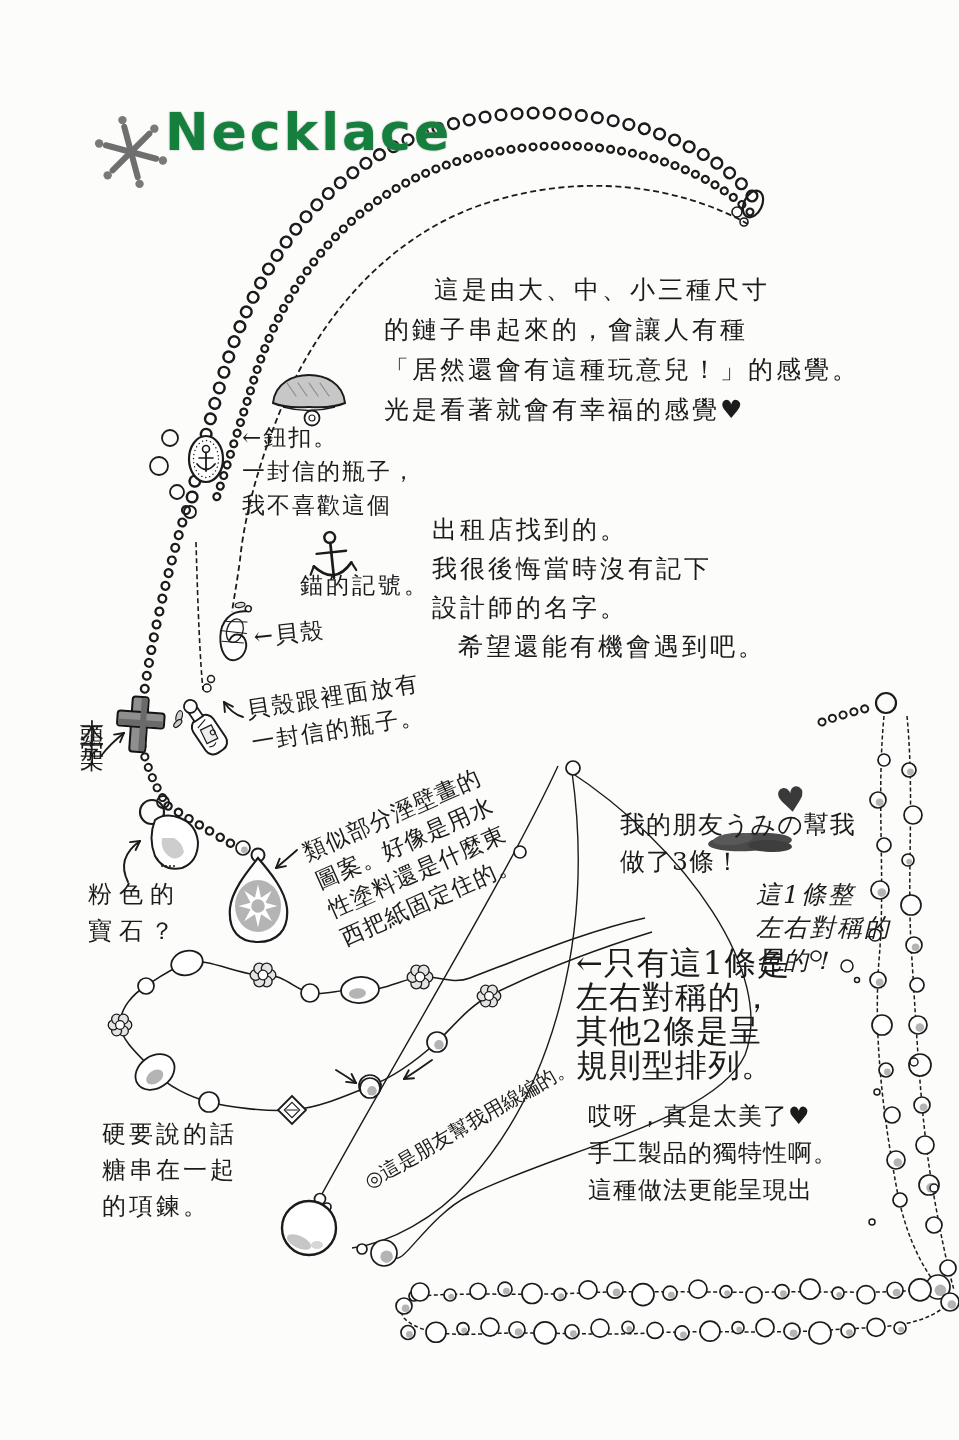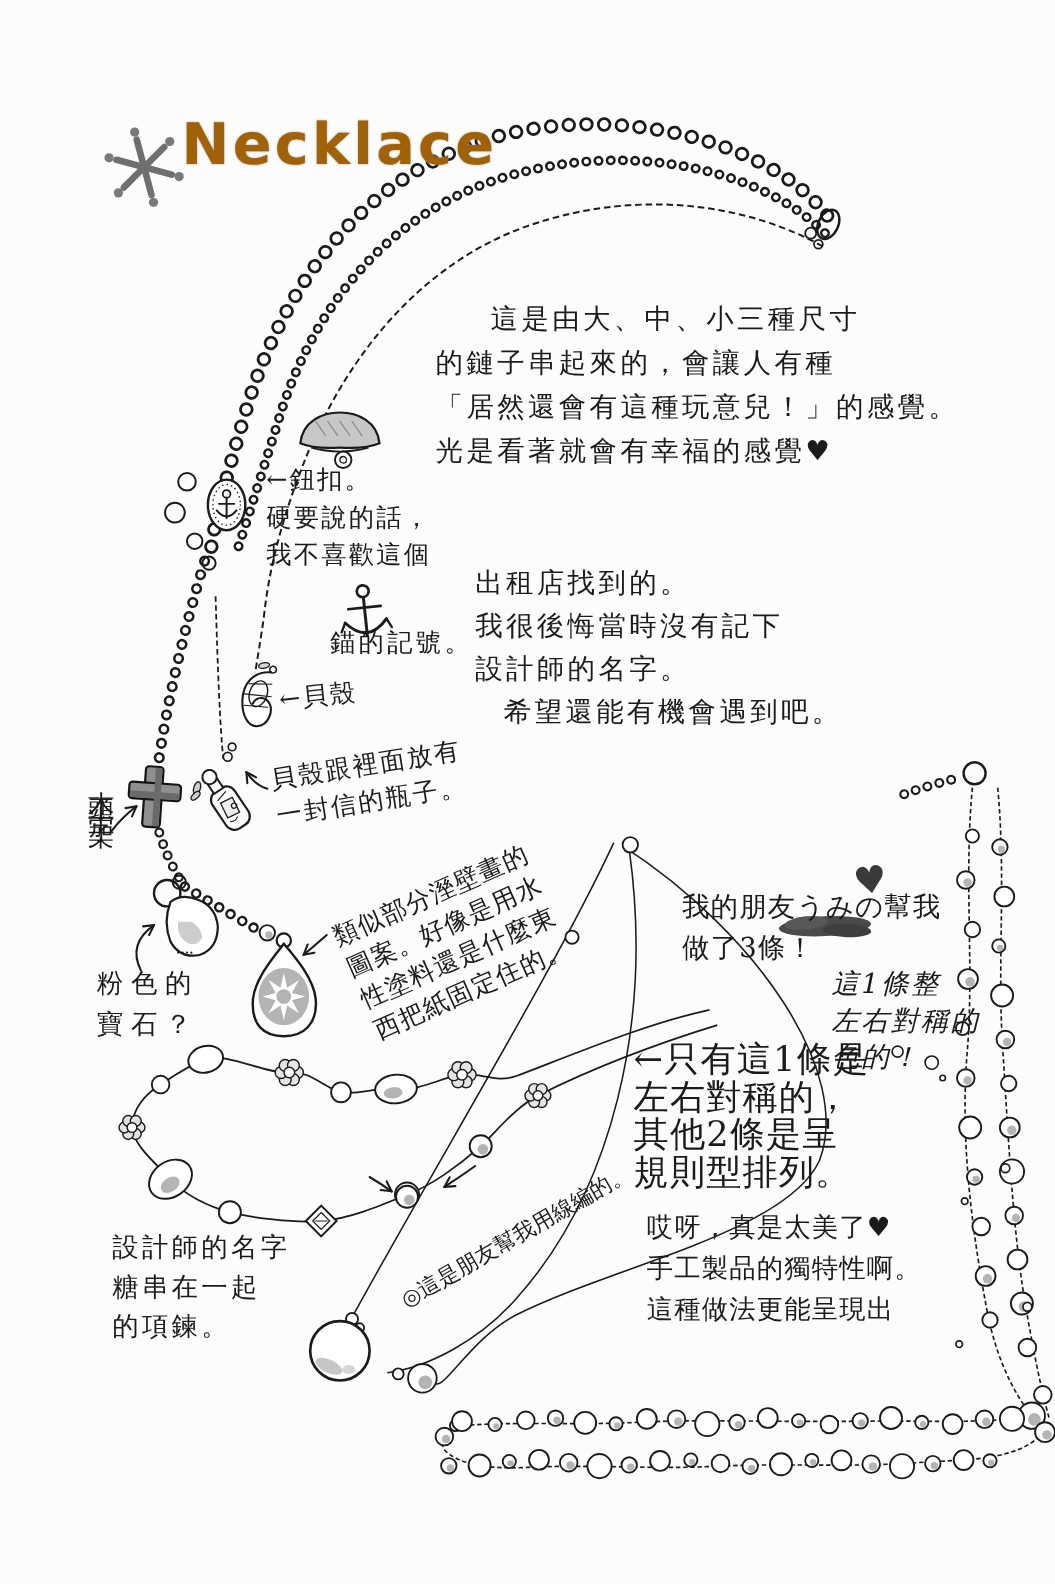--- a/index.html
+++ b/index.html
@@ -2,21 +2,21 @@
 <html><head>
 <meta charset="utf-8">
 <style>
   html,body{margin:0;padding:0;background:#e9e9e9;}
   .page{position:relative;width:959px;height:1440px;margin:0 auto;background:#fcfcfb;overflow:hidden;
         font-family:"DejaVu Serif","Liberation Serif",serif;color:#1b1b1b;}
   svg.art{position:absolute;left:0;top:0;}
   .note{position:absolute;white-space:nowrap;letter-spacing:2px;line-height:1.5;}
   .note div{white-space:nowrap;}
   .title-word{position:absolute;left:165px;top:102px;font-family:"DejaVu Sans","Liberation Sans",sans-serif;
-        font-weight:bold;font-size:52px;color:#a16207;letter-spacing:3px;text-shadow:0 0 2px #9a9a9a;}
+        font-weight:bold;font-size:52px;color:#15803d;letter-spacing:3px;text-shadow:0 0 2px #9a9a9a;}
   .vert{writing-mode:vertical-rl;}
 </style>
 </head>
 <body>
 
 <div class="page">
 
   <svg class="art" id="art" width="959" height="1440" viewBox="0 0 959 1440">
       <g>
         <line x1="105.88592851648423" y1="145.27070482733447" x2="156.11407148351577" y2="158.72929517266553" stroke="#6f6f6f" stroke-width="6" stroke-linecap="round"></line>
@@ -340,37 +340,37 @@
       </g>
       <g>
         <ellipse cx="750" cy="842" rx="42" ry="9" fill="#4a4a4a" transform="rotate(-3 750 842)"></ellipse>
         <ellipse cx="733" cy="839" rx="20" ry="6" fill="#585858" transform="rotate(-6 733 839)"></ellipse>
         <ellipse cx="770" cy="846" rx="22" ry="6" fill="#3e3e3e" transform="rotate(2 770 846)"></ellipse>
       </g>
     </svg>
 
   <div class="title-word">Necklace</div>
 
-  <div class="note" style="left:396px;top:270px;font-size:25px;line-height:40px;letter-spacing:3px;">
+  <div class="note" style="left:384px;top:270px;font-size:25px;line-height:40px;letter-spacing:3px;">
     <div style="padding-left:50px">這是由大、中、小三種尺寸</div>
     <div>的鏈子串起來的，會讓人有種</div>
     <div>「居然還會有這種玩意兒！」的感覺。</div>
     <div>光是看著就會有幸福的感覺♥</div>
   </div>
 
   <div class="note" style="left:432px;top:510px;font-size:25px;line-height:39px;letter-spacing:3px;">
     <div>出租店找到的。</div>
     <div>我很後悔當時沒有記下</div>
     <div>設計師的名字。</div>
     <div style="padding-left:26px">希望還能有機會遇到吧。</div>
   </div>
 
   <div class="note" style="left:242px;top:420px;font-size:23px;line-height:34px;">
     <div>←鈕扣。</div>
-    <div>硬要說的話，</div>
+    <div>一封信的瓶子，</div>
     <div>我不喜歡這個</div>
   </div>
 
   <div class="note" style="left:280px;top:568px;font-size:23px;letter-spacing:3px;margin-left:20px;">錨的記號。</div>
 
   <div class="note" style="left:252px;top:620px;font-size:23px;transform:rotate(-6deg);transform-origin:0 0;">←貝殼</div>
 
   <div class="note" style="left:244px;top:694px;font-size:23px;line-height:33px;transform:rotate(-9deg);transform-origin:0 0;">
     <div>貝殼跟裡面放有</div>
     <div>一封信的瓶子。</div>
@@ -402,21 +402,21 @@
   </div>
 
   <div class="note" style="left:576px;top:946px;font-size:32px;line-height:34px;letter-spacing:1px;">
     <div>←只有這1條是</div>
     <div>左右對稱的，</div>
     <div>其他2條是呈</div>
     <div>規則型排列。</div>
   </div>
 
   <div class="note" style="left:102px;top:1116px;font-size:24px;line-height:36px;letter-spacing:3px;">
-    <div>設計師的名字</div>
+    <div>硬要說的話</div>
     <div>糖串在一起</div>
     <div>的項鍊。</div>
   </div>
 
   <div class="note" style="left:366px;top:1168px;font-size:20px;letter-spacing:0;transform:rotate(-30deg);transform-origin:left center;">◎這是朋友幫我用線編的。</div>
 
   <div class="note" style="left:588px;top:1098px;font-size:24px;line-height:37px;letter-spacing:1px;">
     <div>哎呀，真是太美了♥</div>
     <div>手工製品的獨特性啊。</div>
     <div>這種做法更能呈現出</div>

